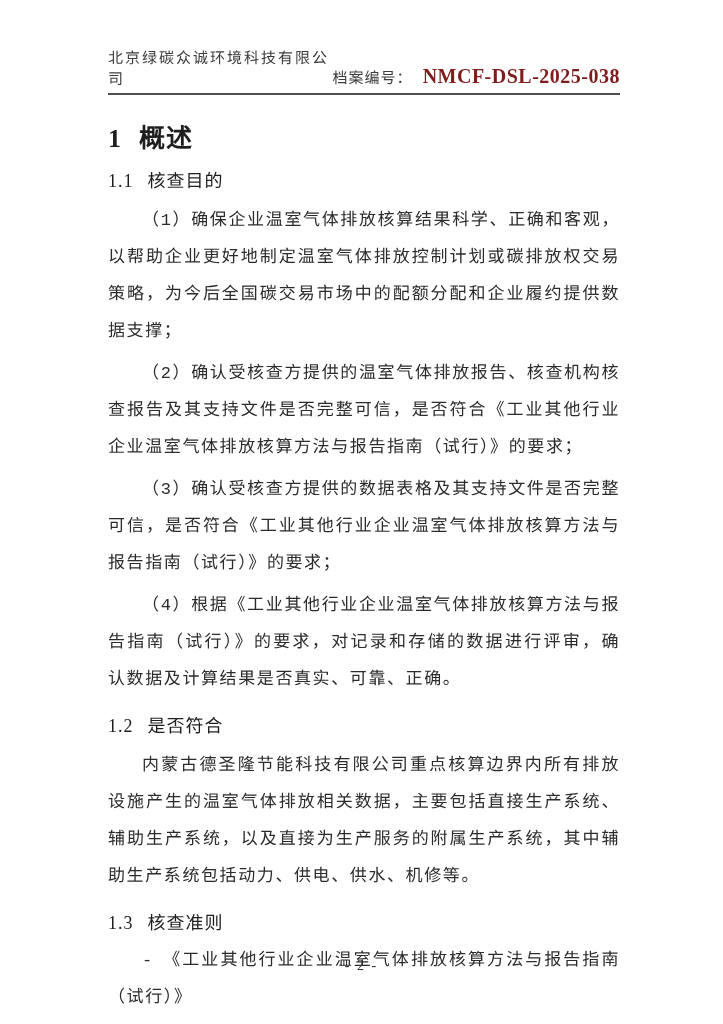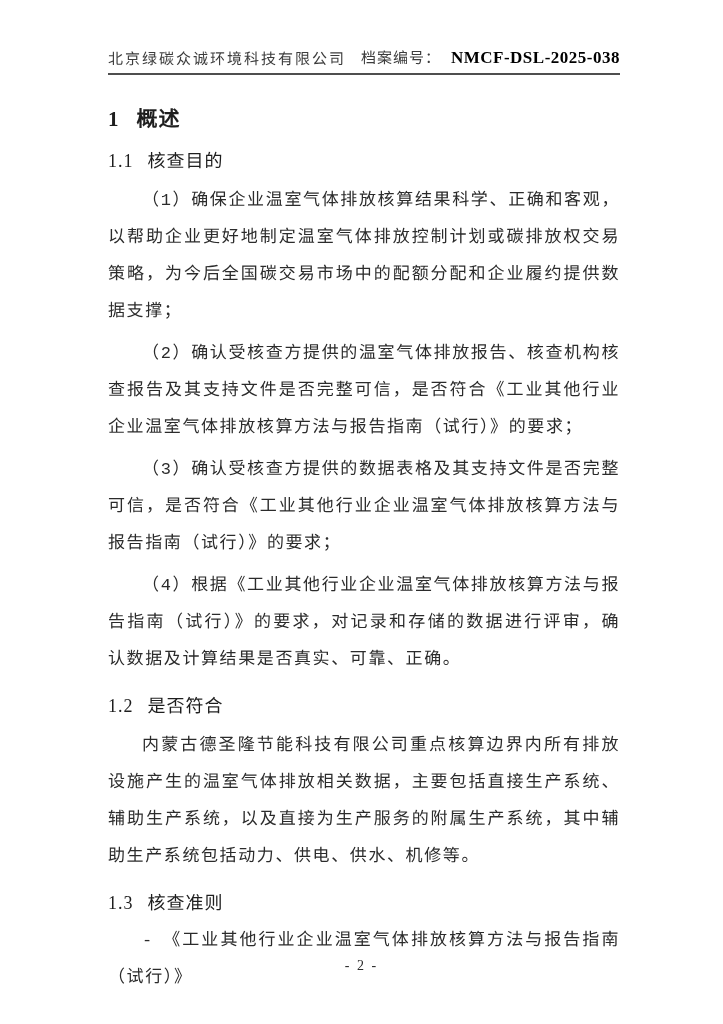--- a/index.html
+++ b/index.html
@@ -37,27 +37,27 @@
   .doc-header .archive {
     font-size: 15px;
     color: #3c3c3c;
     letter-spacing: 1px;
     white-space: nowrap;
   }
   .doc-header .archive .num {
     font-weight: 600;
     margin-left: 10px;
     letter-spacing: 0.5px;
-    font-size: 17px;
-    color: #000000;
+    font-size: 20px;
+    color: #7f1d1d;
   }
   
   .h1 {
     margin-top: 30px;
-    font-size: 21px;
+    font-size: 26px;
     font-weight: bold;
     color: #1e1e1e;
     letter-spacing: 1px;
     line-height: 28px;
   }
   .h1 .sec-num { margin-right: 17px; }
   .h2 {
     margin-top: 14px;
     font-size: 18px;
     font-weight: normal;

